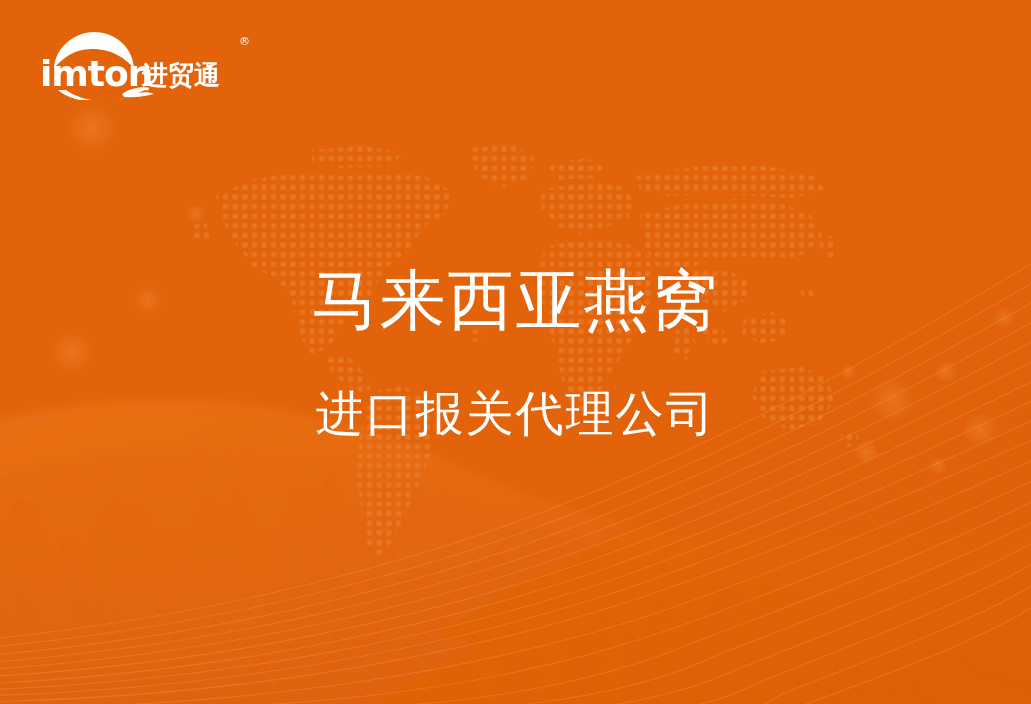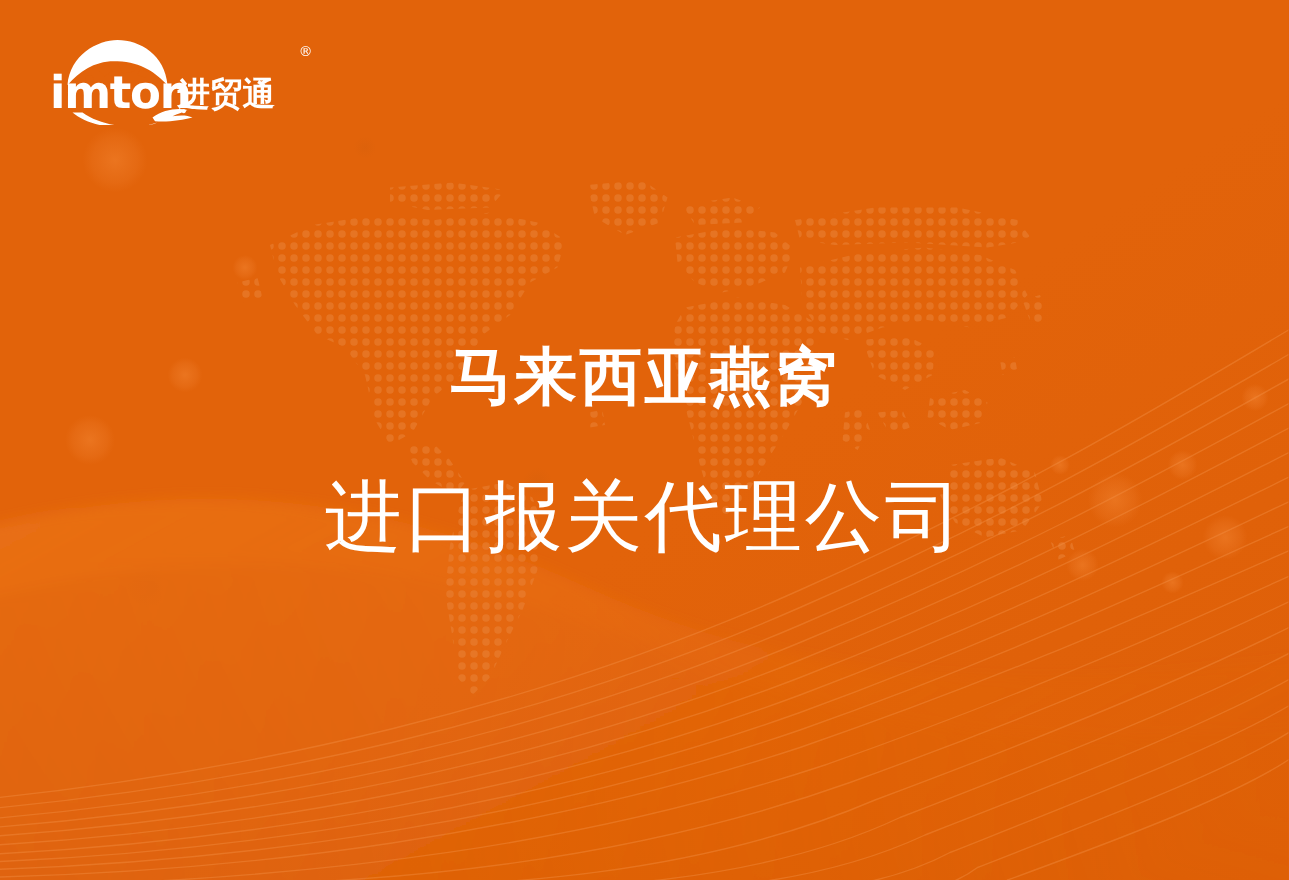--- a/index.html
+++ b/index.html
@@ -32,22 +32,22 @@
     position:absolute;left:0;right:0;top:252px;
     text-align:center;
     font-family:"DejaVu Sans","Liberation Sans",sans-serif;
   }
   #headline .line{
     color:#ffffff;
     font-weight:500;
     letter-spacing:2px;
     white-space:nowrap;
   }
-  #headline .line1{font-size:50px;line-height:98px;font-weight:bold;}
-  #headline .line2{font-size:62px;line-height:98px;margin-top:14px;text-align:center;}
+  #headline .line1{font-size:66px;line-height:98px;}
+  #headline .line2{font-size:48px;line-height:98px;margin-top:14px;text-align:center;}
 </style>
 </head>
 <body>
 
 <div id="banner">
 
   <div class="layer">
     <svg viewBox="0 0 1031 704" preserveAspectRatio="none" aria-hidden="true">
       <defs>
         <linearGradient id="gBase" x1="0" y1="0" x2="1" y2="1">

